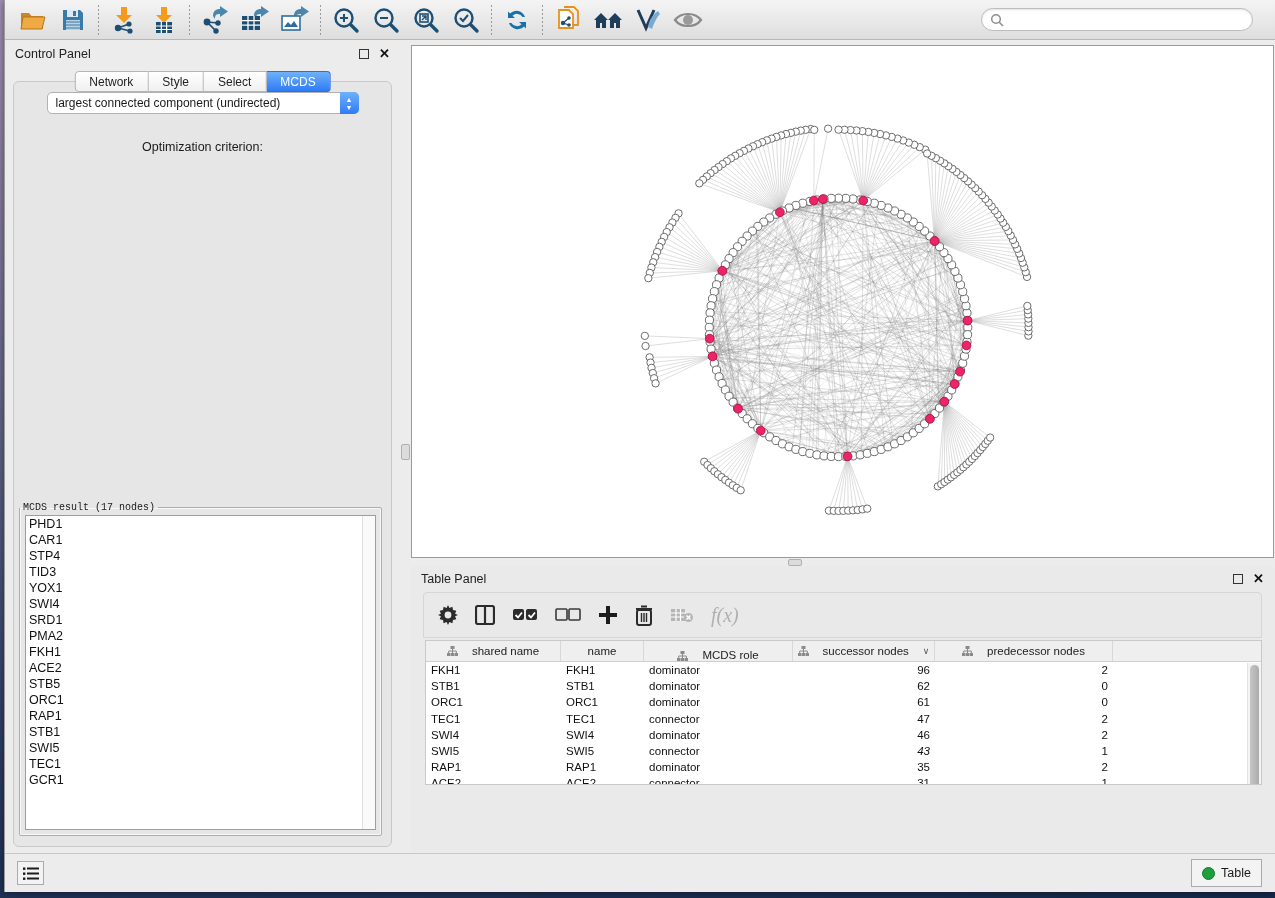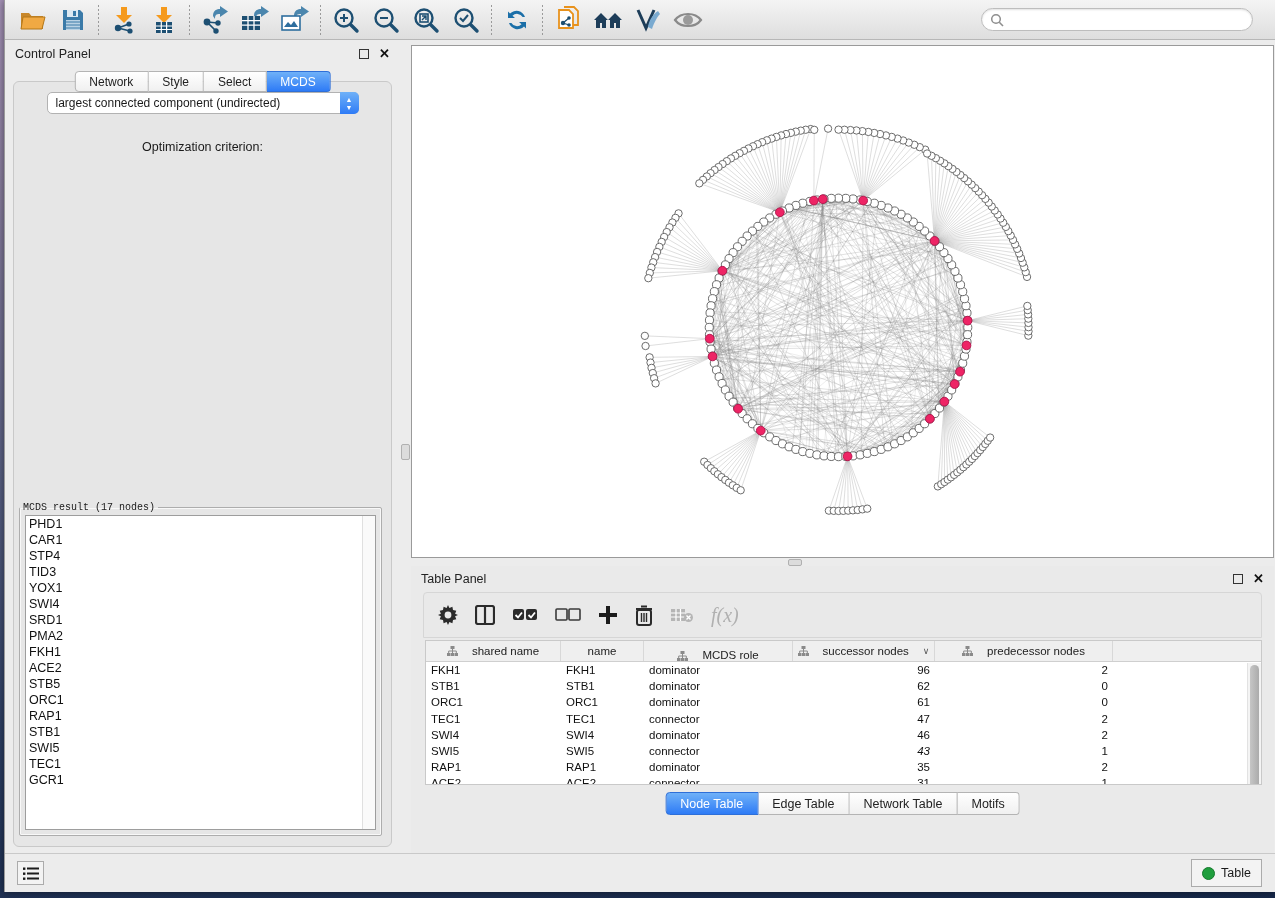--- a/index.html
+++ b/index.html
@@ -1310,26 +1310,20 @@
             <div class="td" style="width: 83px;">ACE2</div>
             <div class="td" style="width: 149px;">connector</div>
             <div class="td num" style="width: 142px;">31</div>
             <div class="td num" style="width: 178px;">1</div>
           </div>
         </div>
       <div id="tscroll">
           <div class="thumb"></div>
         </div>
     </div>
-    <div id="tp-tabs">
-        <div class="seg active">Node Table</div>
-        <div class="seg">Edge Table</div>
-        <div class="seg">Network Table</div>
-        <div class="seg">Motifs</div>
-      </div>
   </div>
 
   <div id="status-bar">
     <div id="list-btn">
       <svg class="ic" width="16" height="13" viewBox="0 0 16 13">
           <path d="M4 1.5 h12 M4 6.5 h12 M4 11.5 h12" stroke="#1c1c1c" stroke-width="2.2"></path>
           <rect x="0" y="0.5" width="2.4" height="2.4" fill="#1c1c1c"></rect>
           <rect x="0" y="5.5" width="2.4" height="2.4" fill="#1c1c1c"></rect>
           <rect x="0" y="10.5" width="2.4" height="2.4" fill="#1c1c1c"></rect>
         </svg>

